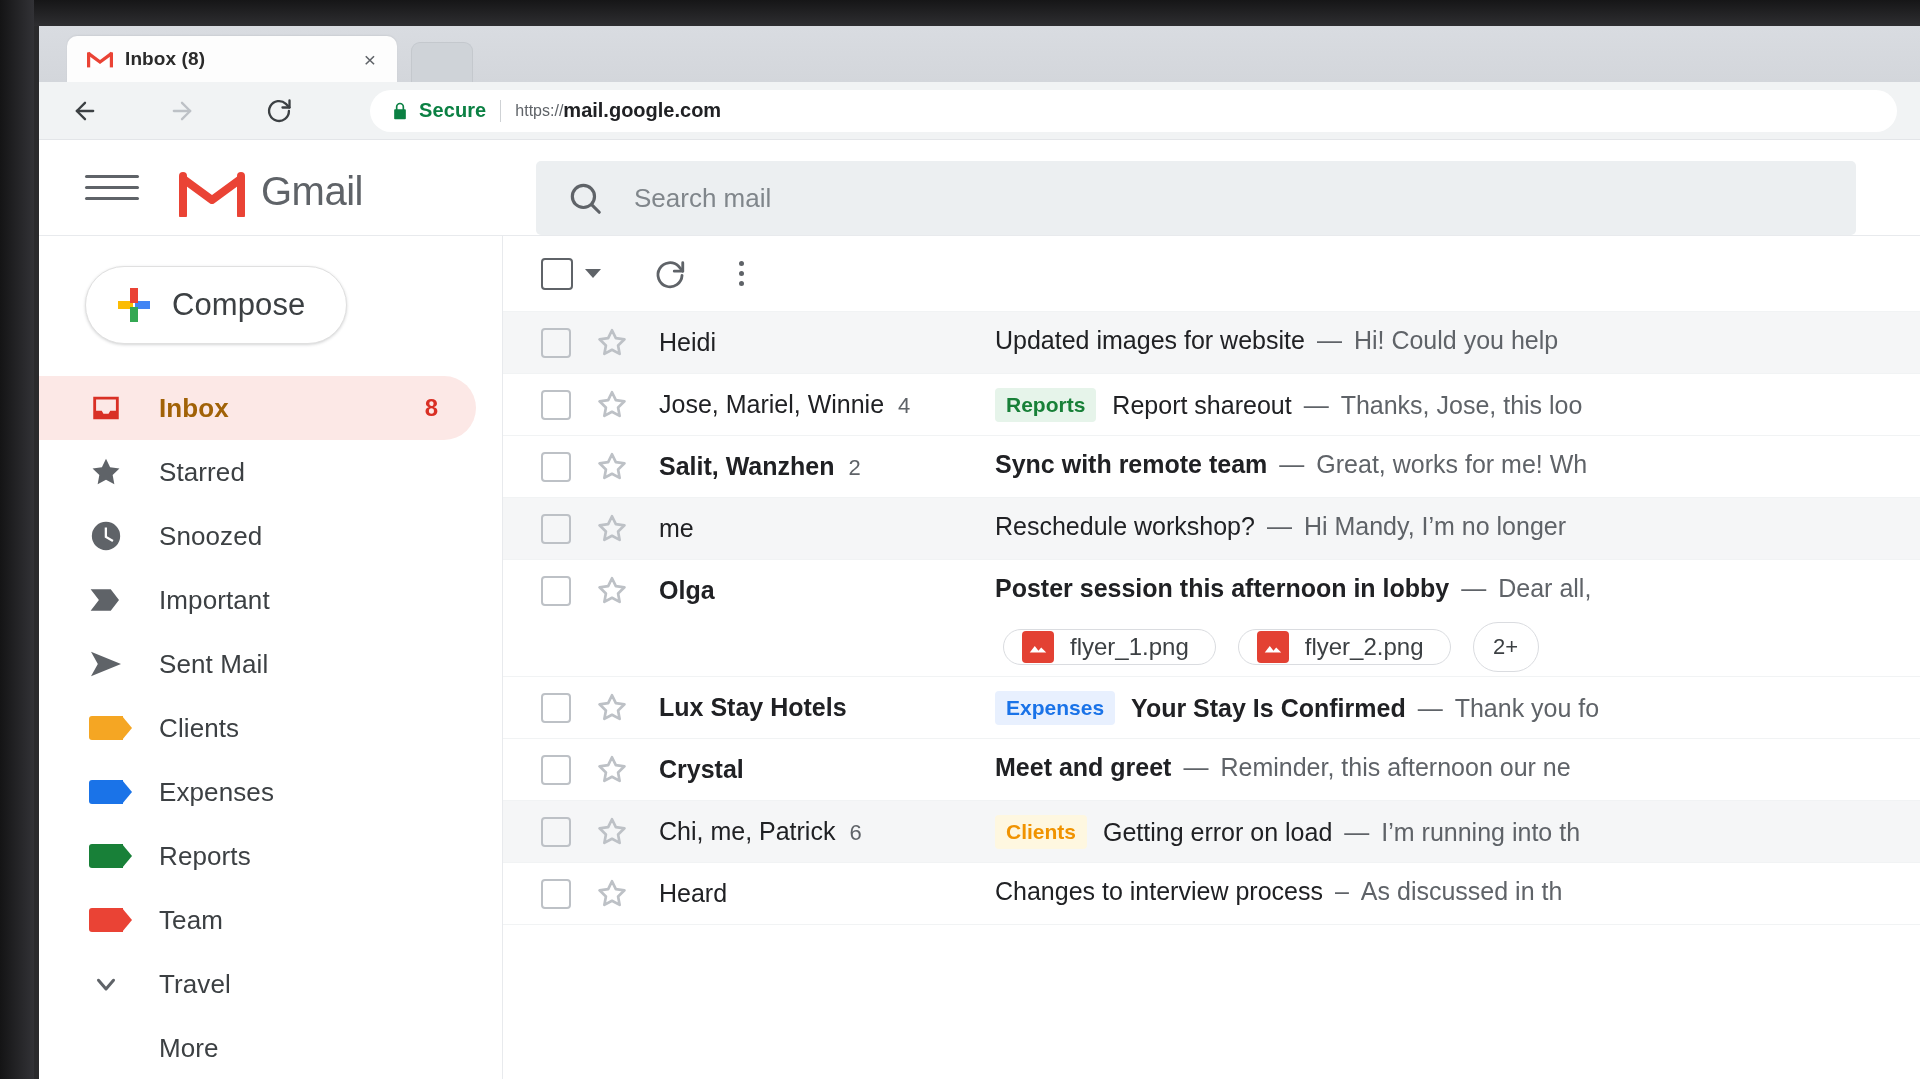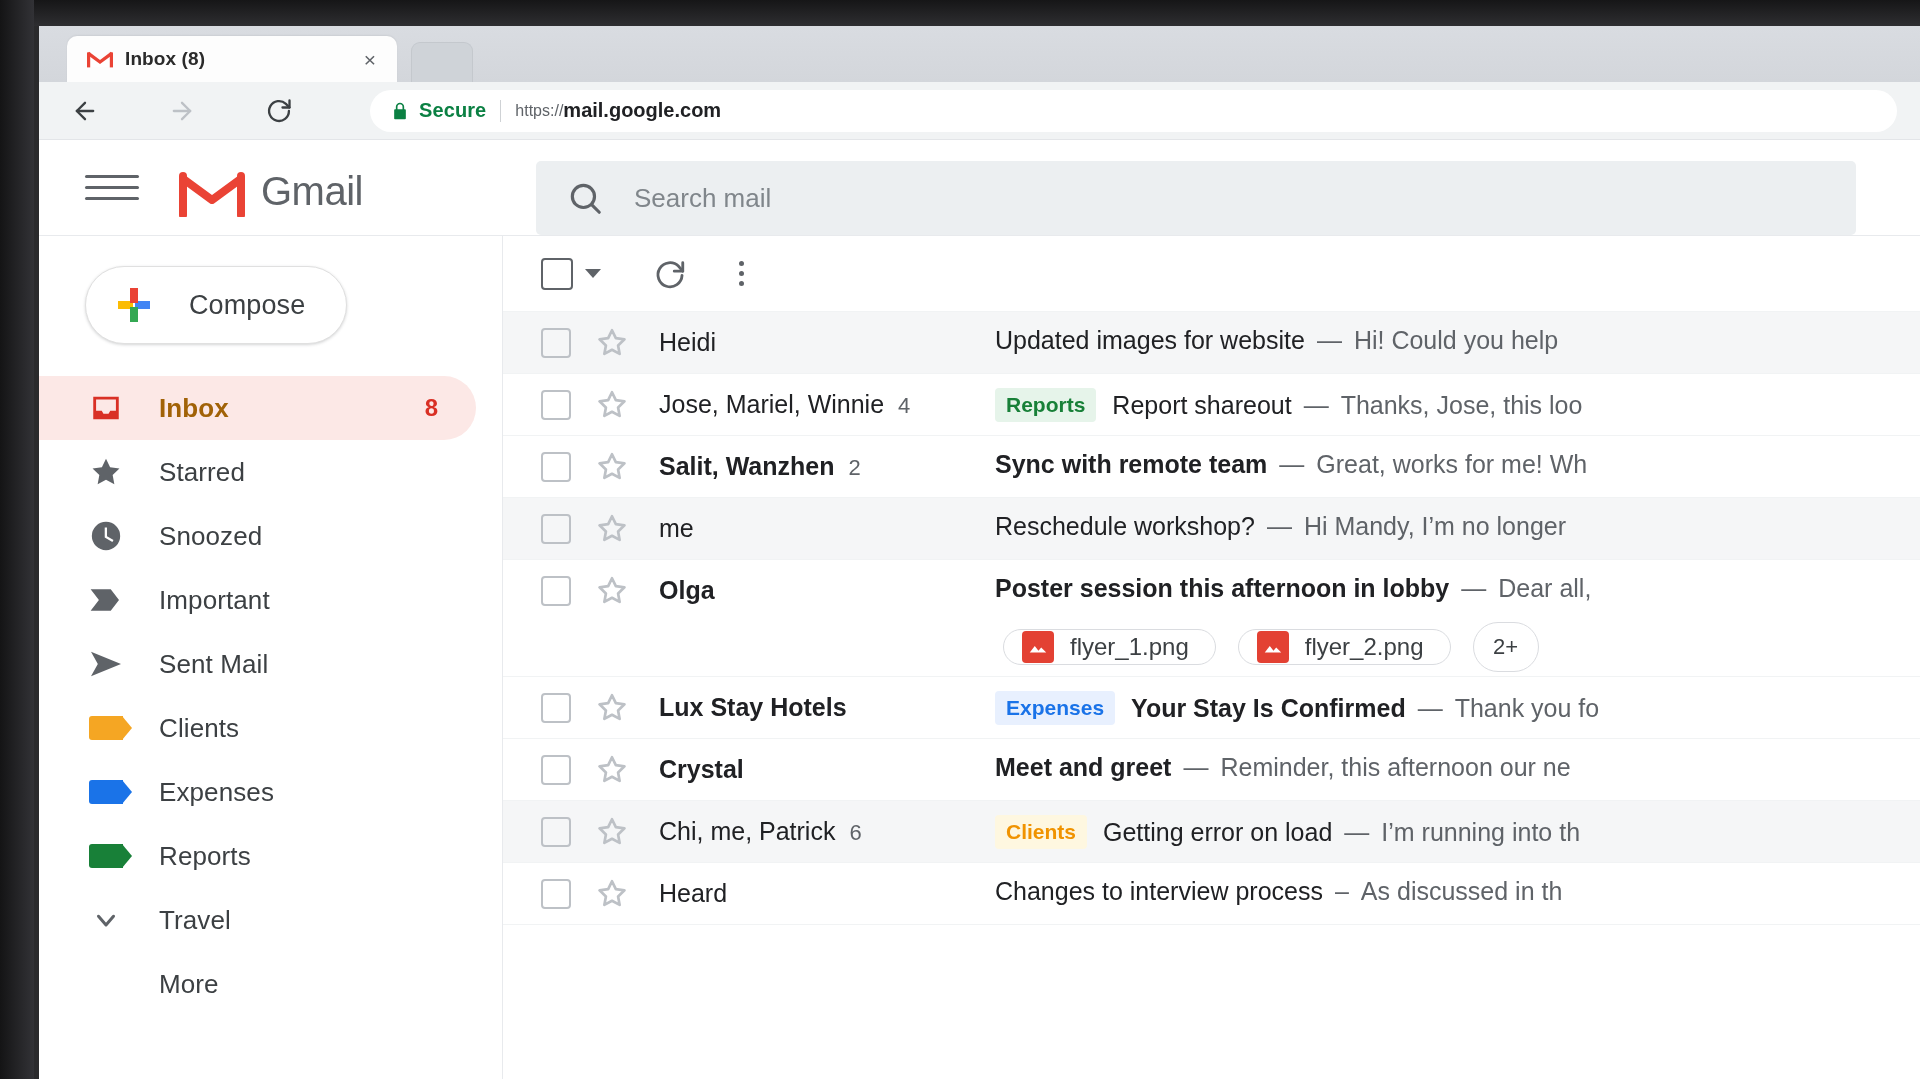--- a/index.html
+++ b/index.html
@@ -165,21 +165,21 @@
     margin-left: 46px;
     width: 262px; height: 78px;
     border: 1px solid #e0e0e0;
     border-radius: 39px;
     background: #fff;
     display: flex; align-items: center;
     box-shadow: 0 1px 3px rgba(60,64,67,.22);
   }
   .compose-plus { width: 44px; height: 44px; margin-left: 26px; flex: 0 0 44px; }
   .compose-label {
-    font-size: 27px; color: #3c4043; margin-left: 33px; letter-spacing: .1px;
+    font-size: 31px; color: #3c4043; margin-left: 16px; letter-spacing: .1px;
   }
   .nav-list { margin-top: 32px; }
   .nav-item {
     height: 64px;
     display: flex; align-items: center;
     padding-left: 46px;
     position: relative;
   }
   .nav-item.active {
     background: #fce8e6;
@@ -474,20 +474,26 @@
                 <span class="nav-label">Expenses</span>
               </div>
               <div class="nav-item">
                 <span class="nav-ico">
                   <span class="label-chip" style="color:#188038;background:#188038;display:inline-block;border-radius:3px 0 0 3px;"></span>
                 </span>
                 <span class="nav-label">Reports</span>
               </div>
               <div class="nav-item">
                 <span class="nav-ico">
+                  <span class="label-chip" style="color:#ea4335;background:#ea4335;display:inline-block;border-radius:3px 0 0 3px;"></span>
+                </span>
+                <span class="nav-label">Team</span>
+              </div>
+              <div class="nav-item">
+                <span class="nav-ico">
                   <svg width="30" height="30" viewBox="0 0 24 24" fill="none" stroke="#5f6368" stroke-width="2.4" stroke-linecap="round" stroke-linejoin="round">
                     <polyline points="6 9 12 16 18 9"></polyline>
                   </svg>
                 </span>
                 <span class="nav-label">Travel</span>
               </div>
               <div class="nav-item">
                 <span class="nav-ico"></span>
                 <span class="nav-label">More</span>
               </div>

